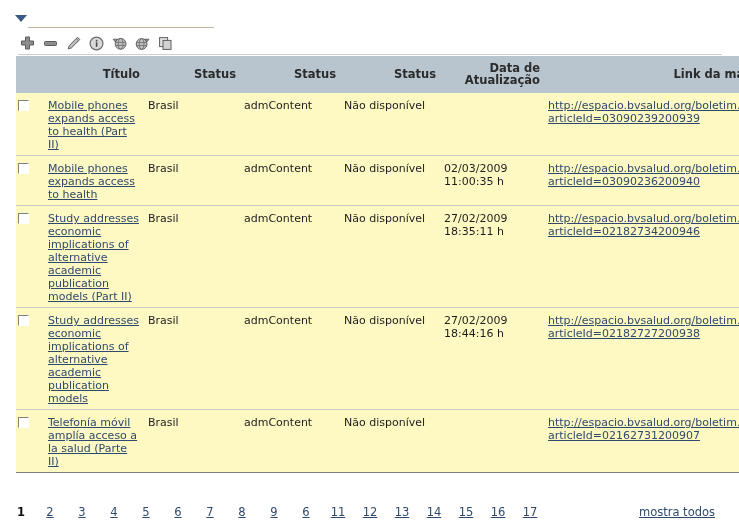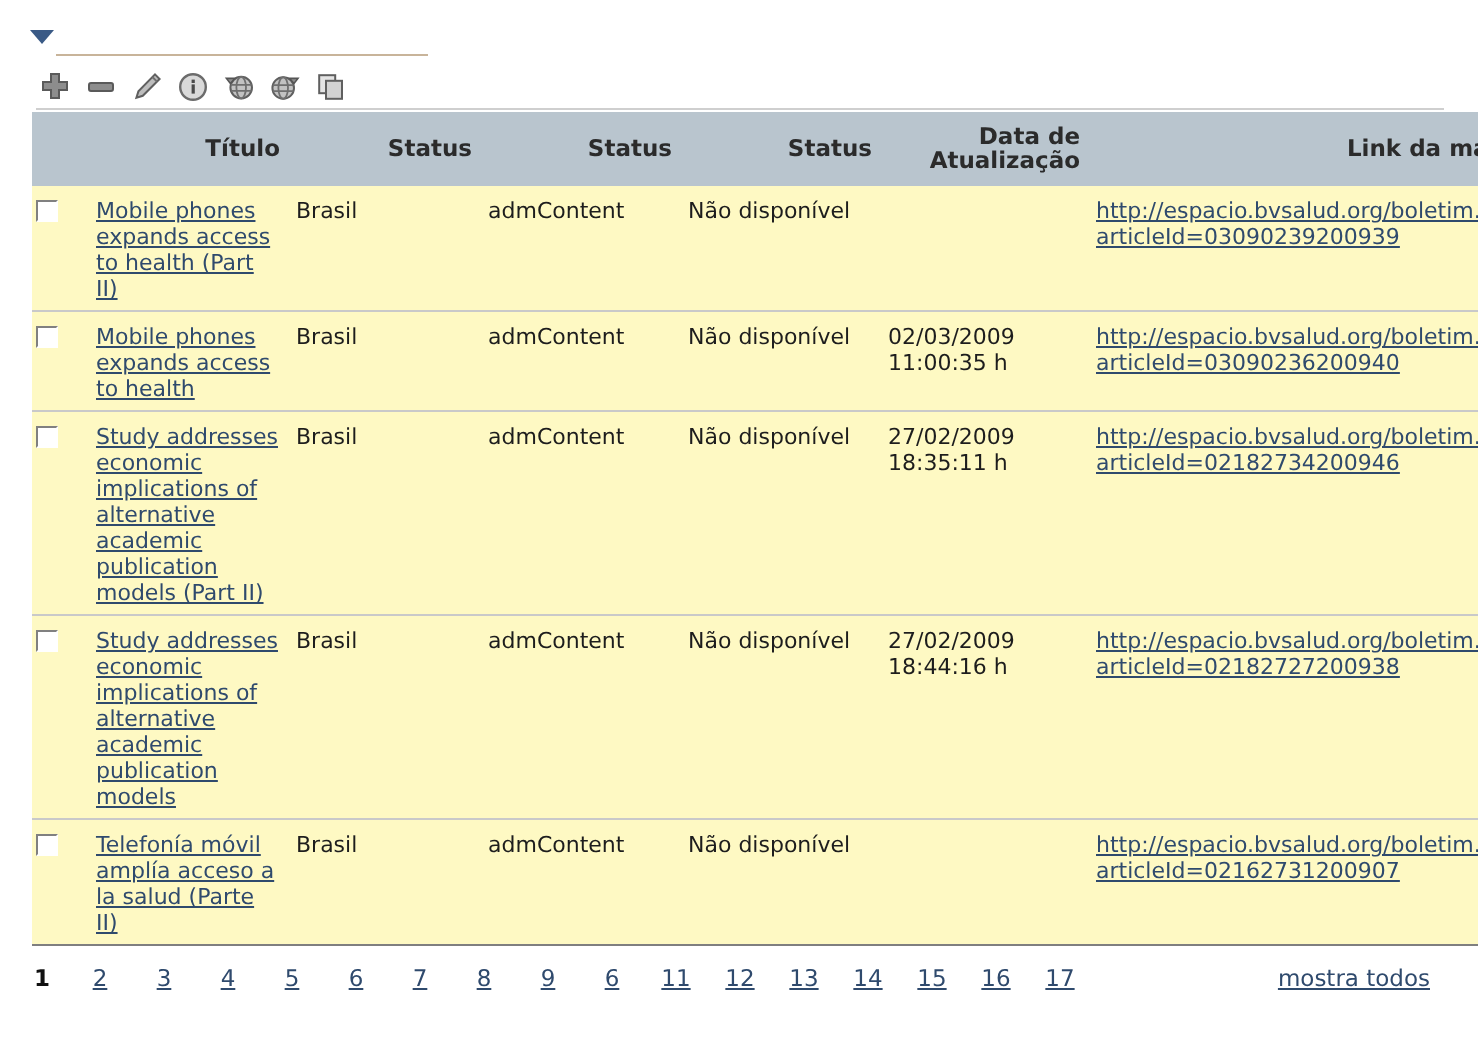--- a/index.html
+++ b/index.html
@@ -361,21 +361,21 @@
         <span class="pg" style="width: 32px;">2</span>
         <span class="pg" style="width: 32px;">3</span>
         <span class="pg" style="width: 32px;">4</span>
         <span class="pg" style="width: 32px;">5</span>
         <span class="pg" style="width: 32px;">6</span>
         <span class="pg" style="width: 32px;">7</span>
         <span class="pg" style="width: 32px;">8</span>
         <span class="pg" style="width: 32px;">9</span>
         <span class="pg" style="width: 32px;">6</span>
         <span class="pg" style="width: 32px;">11</span>
-        <span class="pg" style="width: 32px;">12</span>
+        <span class="pg" style="width: 32px; margin-top: 23px;">12</span>
         <span class="pg" style="width: 32px;">13</span>
         <span class="pg" style="width: 32px;">14</span>
         <span class="pg" style="width: 32px;">15</span>
         <span class="pg" style="width: 32px;">16</span>
         <span class="pg" style="width: 32px;">17</span>
         <span class="pg-spacer"></span>
         <span class="show-all">mostra todos</span>
       </div>
   </div>
 

